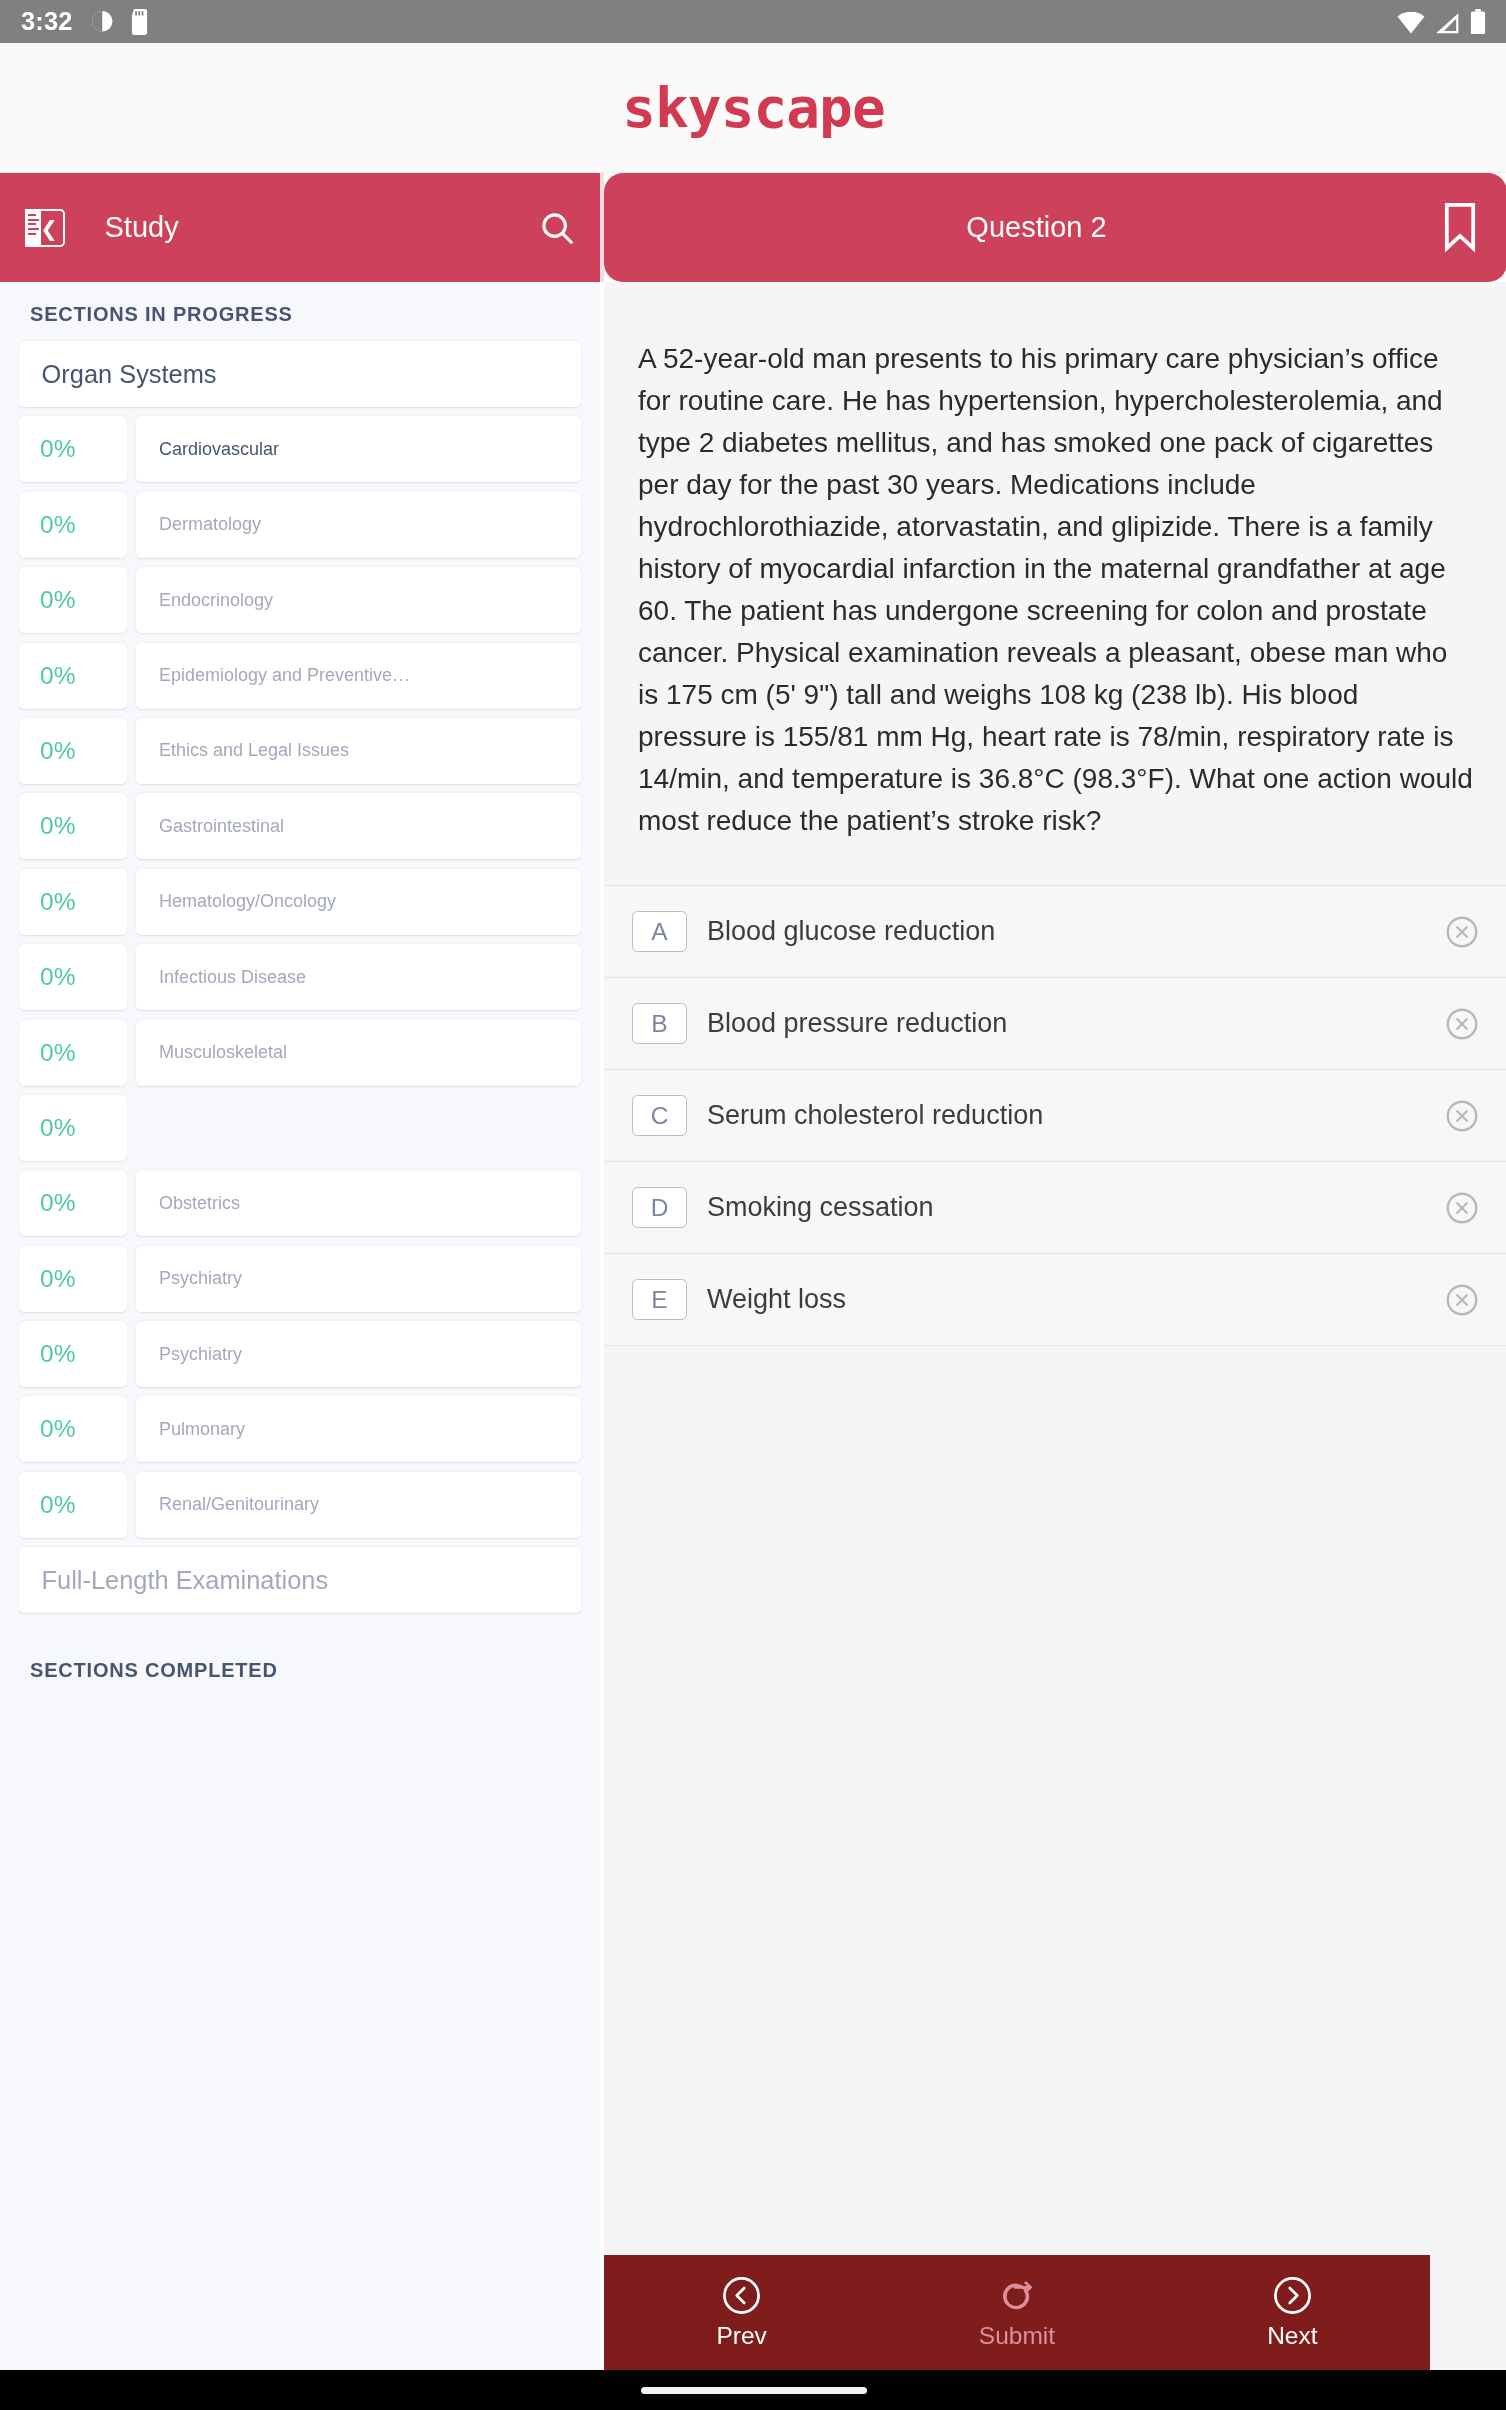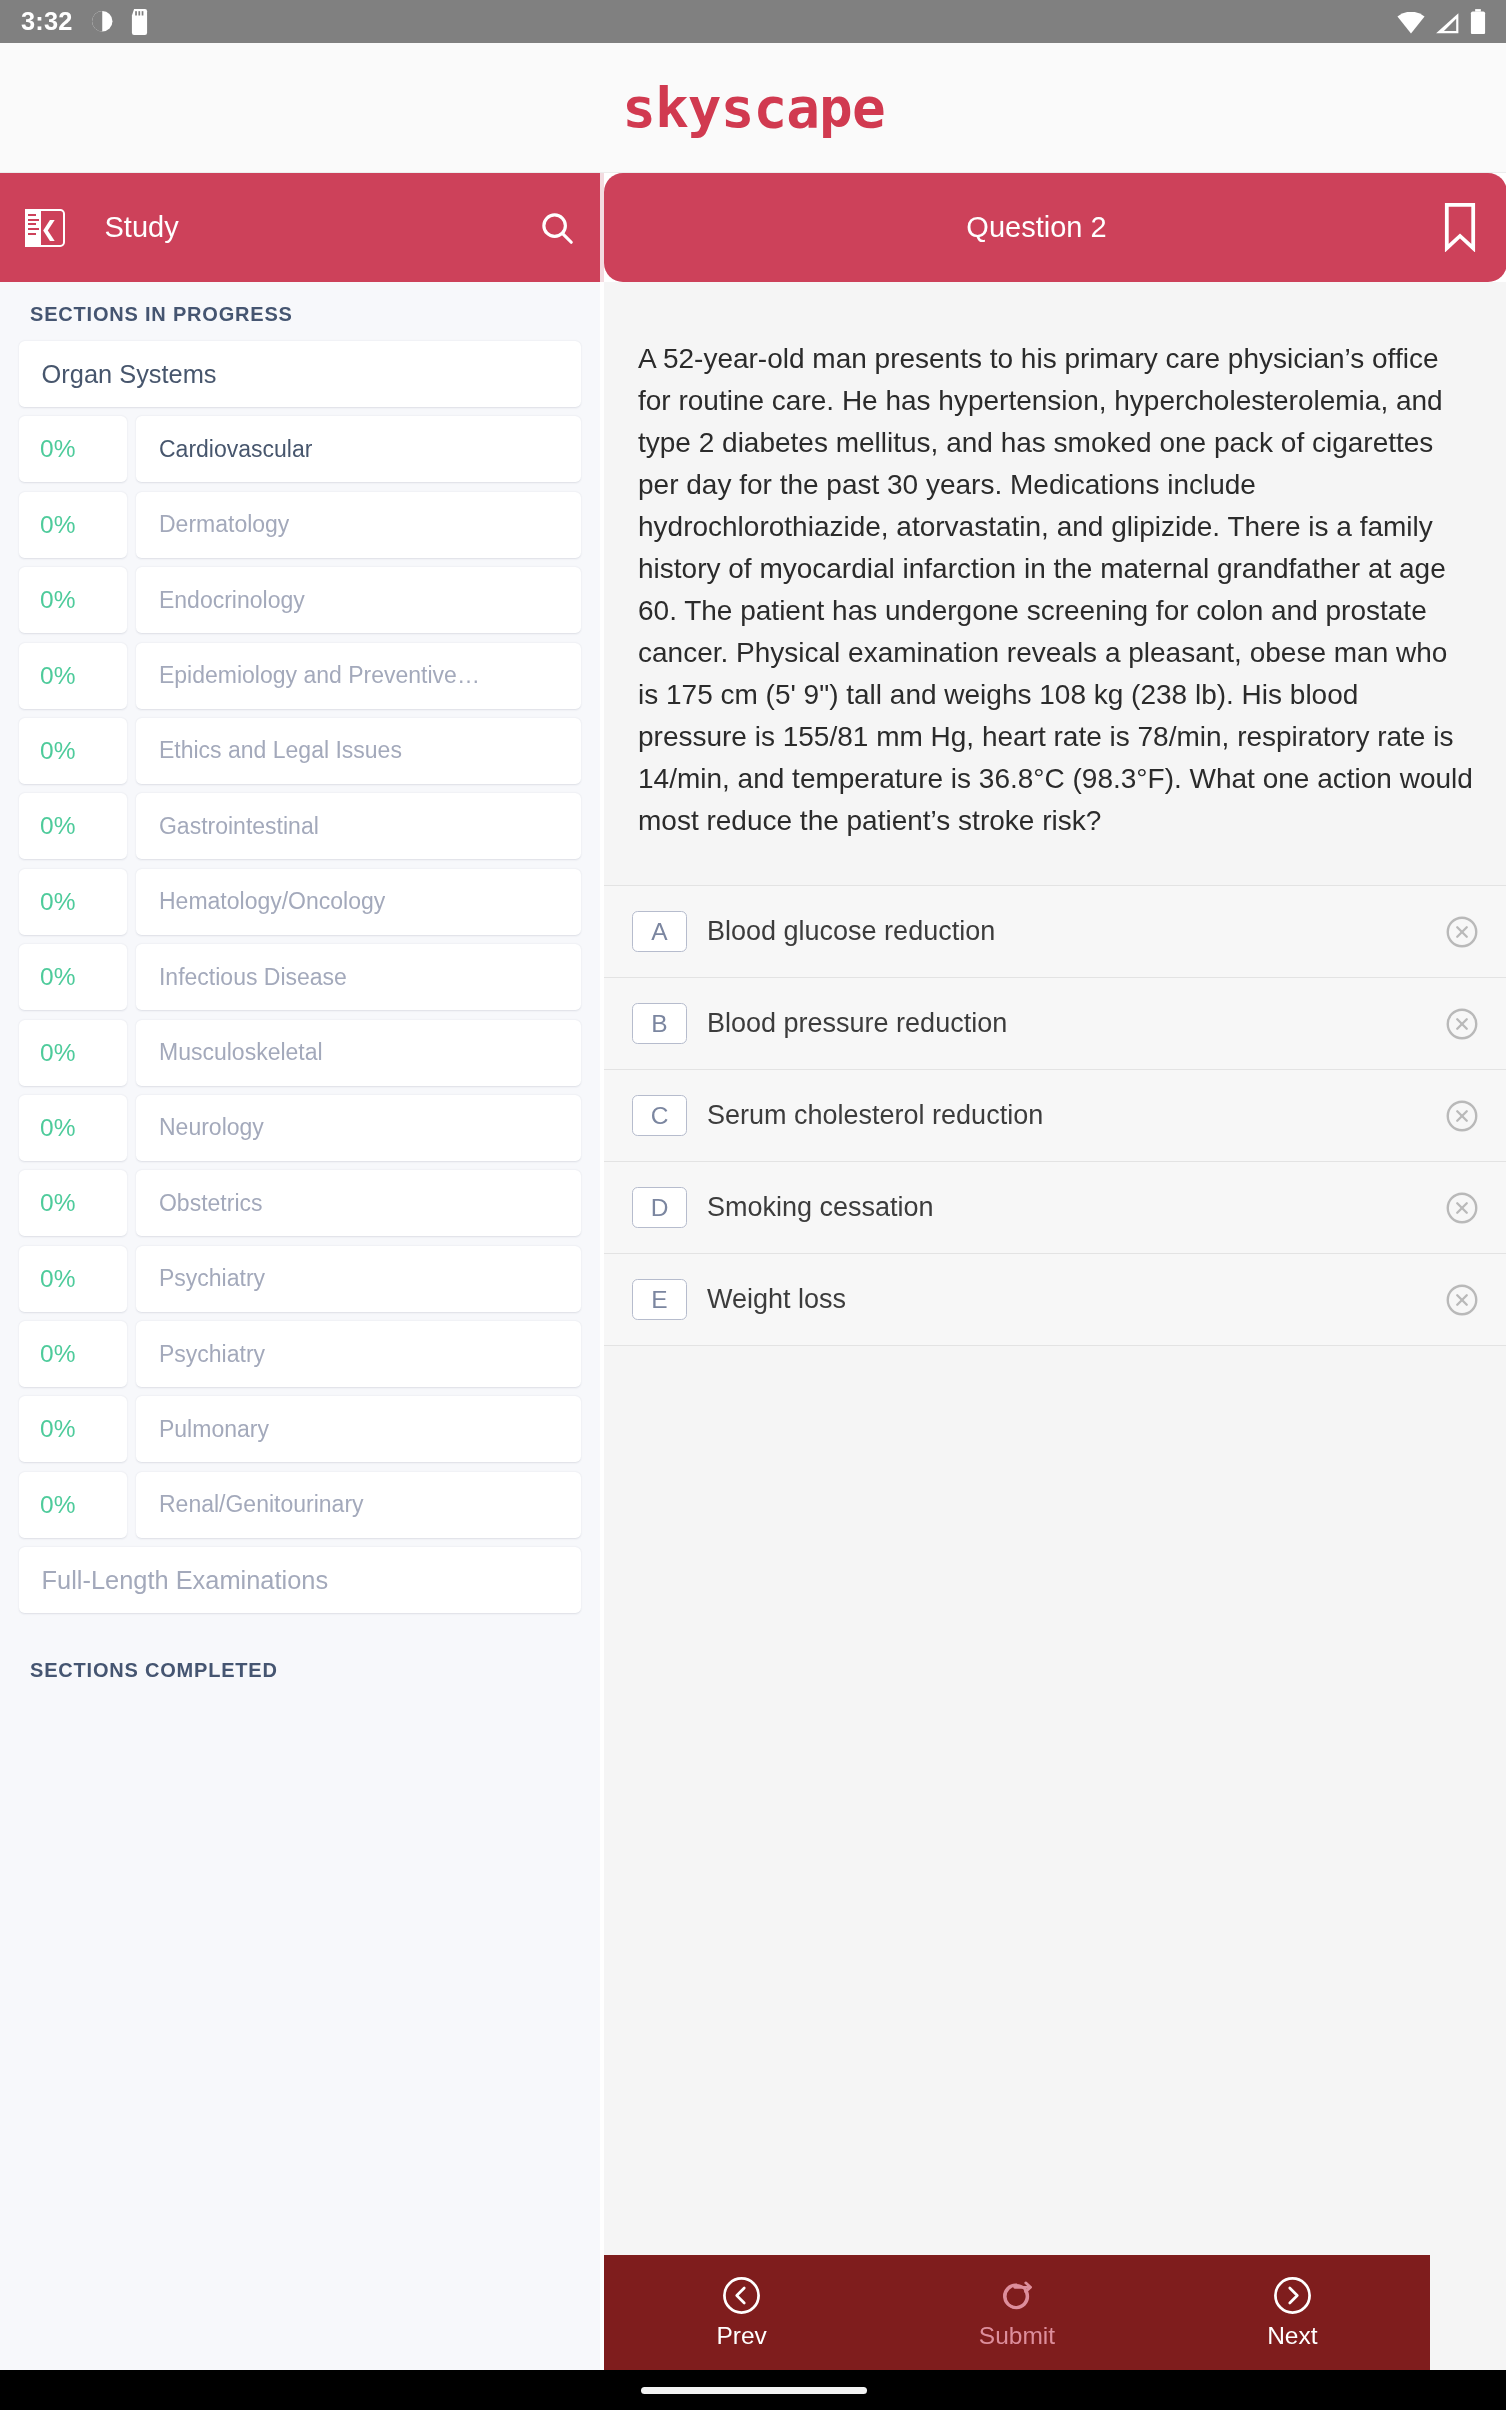--- a/index.html
+++ b/index.html
@@ -79,21 +79,21 @@
     box-shadow: 0 0.9px 1.9px rgba(30,40,70,.12);
     display: flex; align-items: center;
   }
   .group-row { margin: 0 19px 9.4px 19px; height: 66px; padding-left: 22.6px; }
   .group-row .label { font-size: 25.4px; color: #47566d; }
   .sec-row { display: flex; gap: 9.4px; margin: 0 19px 9.4px 19px; }
   .sec-pct { width: 108px; height: 66px; padding-left: 21px; }
   .sec-pct .pct { font-size: 24.5px; color: #4ecb9b; }
   .sec-name { flex: 1; height: 66px; padding-left: 22.6px; overflow: hidden; }
   .sec-name .label {
-    font-size: 23px; color: #a3a9bb; white-space: nowrap;
+    font-size: 18px; color: #a3a9bb; white-space: nowrap;
     overflow: hidden; text-overflow: ellipsis;
   }
   .sec-name .label.active { color: #47566d; }
   .side-head.completed { padding-top: 36px; }
 
   
   .content {
     position: absolute; top: 282px; left: 604px; width: 903px; bottom: 0;
     background: #f5f5f5;
   }
@@ -284,23 +284,20 @@
             <span class="pct">0%</span>
           </div>
           <div class="card sec-name">
             <span class="label">Musculoskeletal</span>
           </div>
         </div>
         <div class="sec-row">
           <div class="card sec-pct">
             <span class="pct">0%</span>
           </div>
-          <div class="card sec-name">
-            <span class="label">Neurology</span>
-          </div>
         </div>
         <div class="sec-row">
           <div class="card sec-pct">
             <span class="pct">0%</span>
           </div>
           <div class="card sec-name">
             <span class="label">Obstetrics</span>
           </div>
         </div>
         <div class="sec-row">

